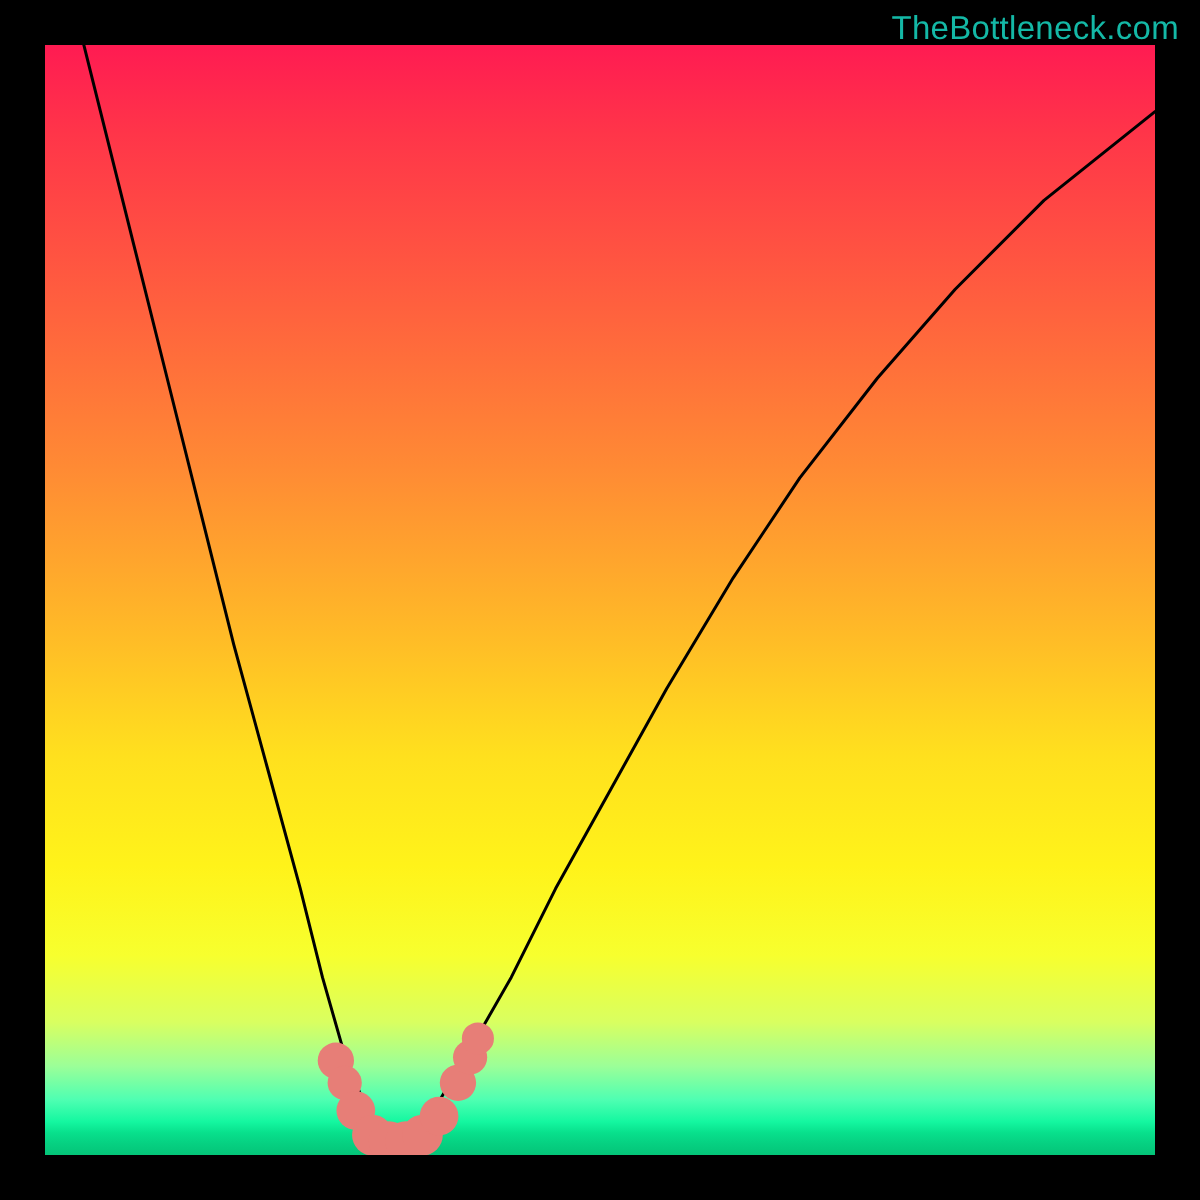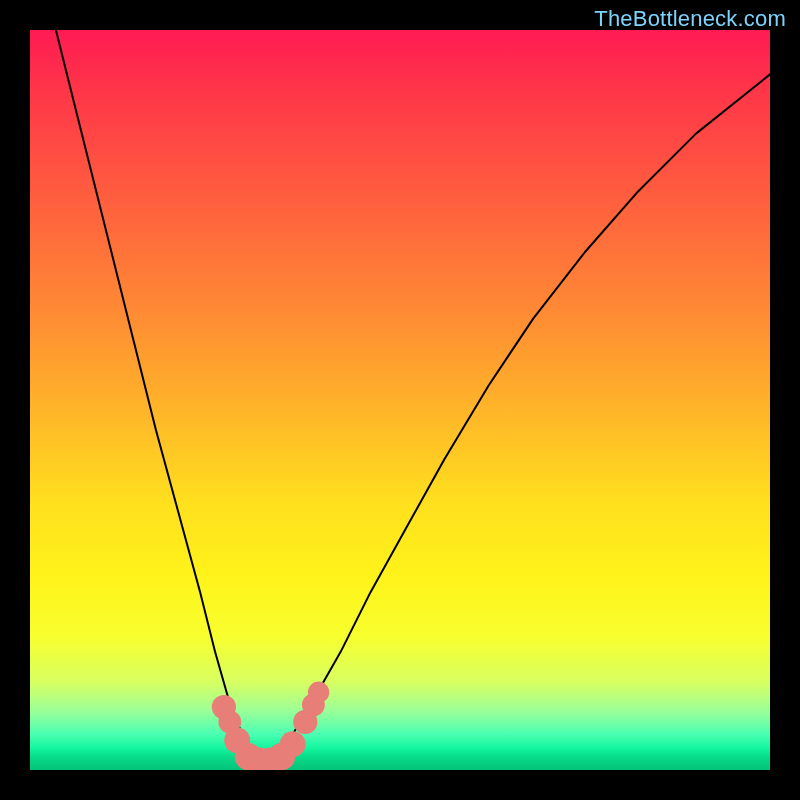--- a/index.html
+++ b/index.html
@@ -42,21 +42,21 @@
       #14f7a0 97%,
       #08e08c 98%,
       #06d081 99%,
       #04c478 100%
     );
   }
   .watermark {
     position: absolute;
     top: 6px;
     right: 14px;
-    color: #7dd3fc;
+    color: #14b8a6;
     font-size: 22px;
     letter-spacing: 0.2px;
     font-weight: 500;
     user-select: none;
   }
   svg.overlay {
     position: absolute;
     left: 0;
     top: 0;
     width: 740px;

